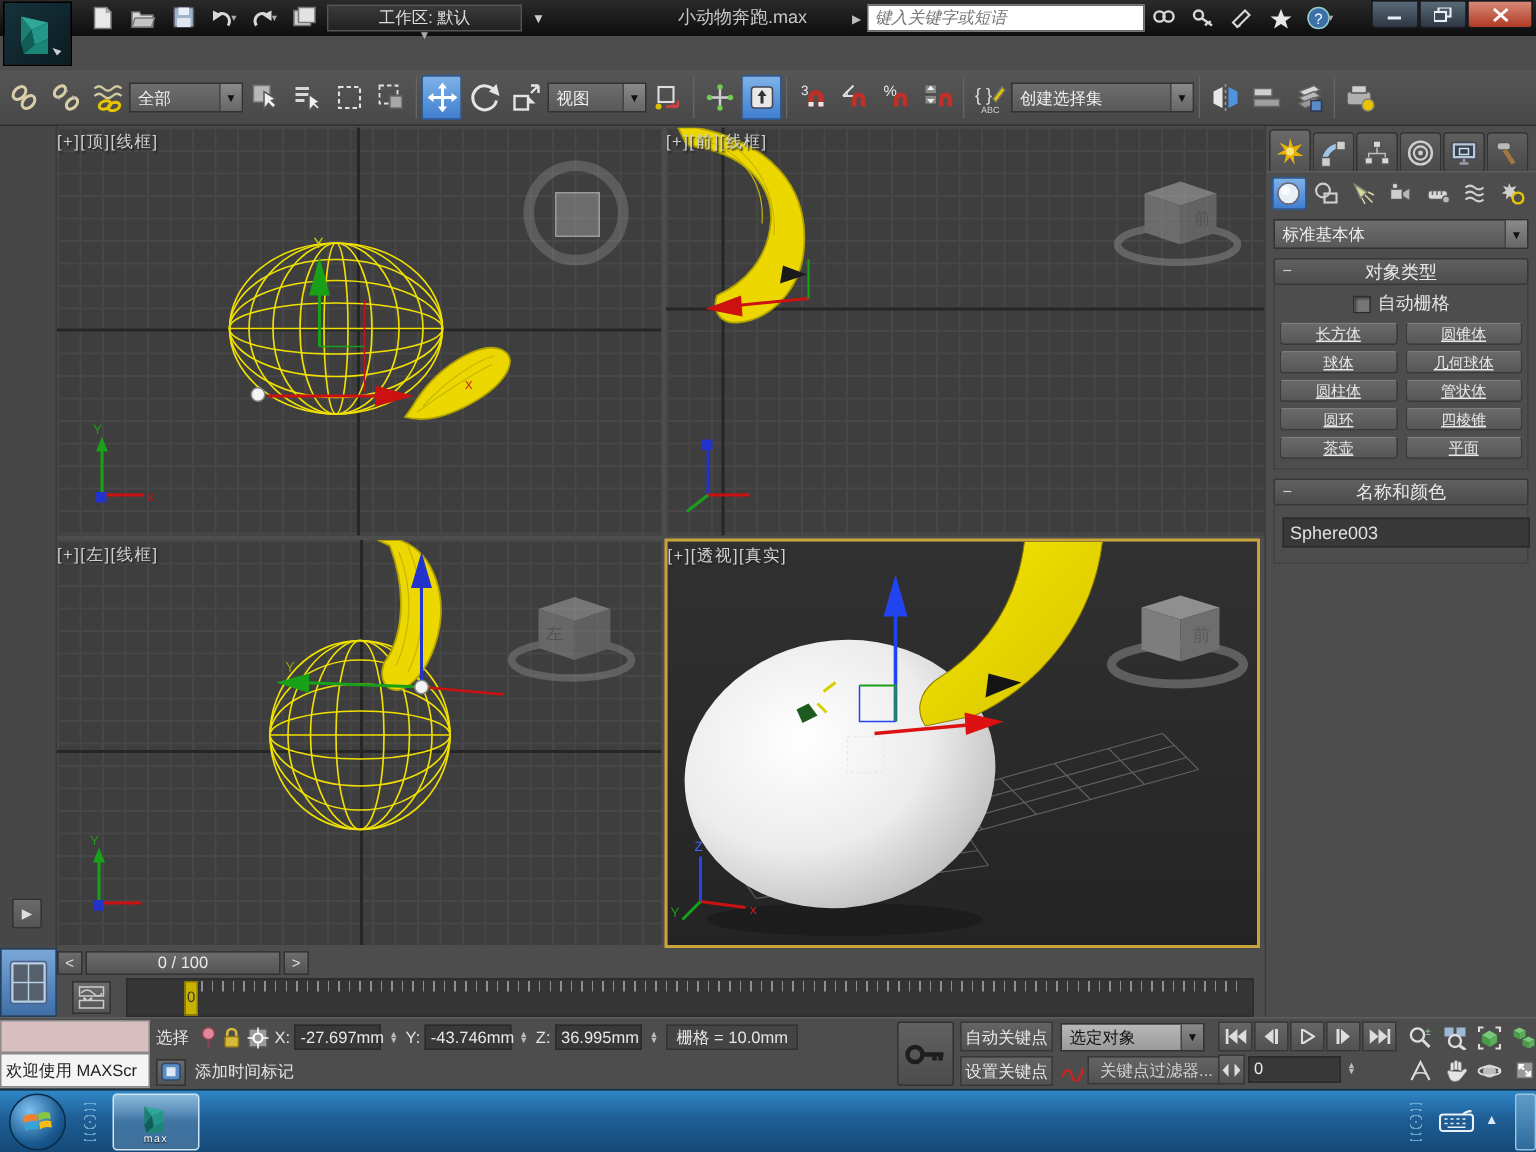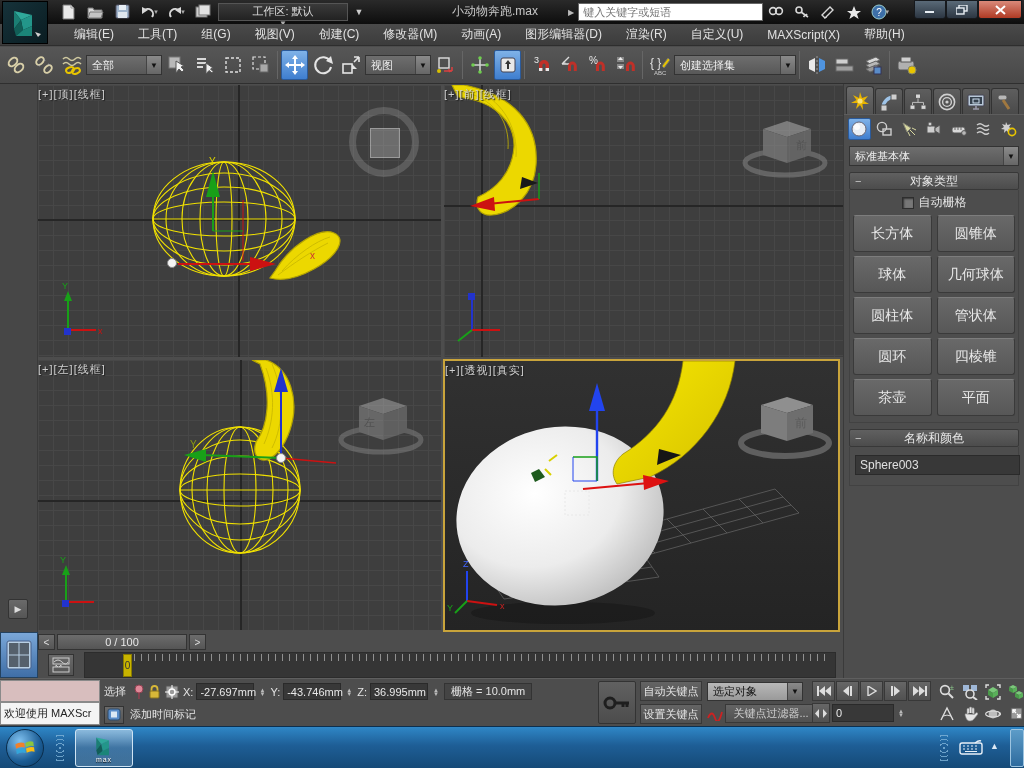--- a/index.html
+++ b/index.html
@@ -17,21 +17,21 @@
   .qat { position:absolute; left:56px; top:1px; display:flex; align-items:center; gap:3px; }
   .qbtn { width:24px; height:21px; display:flex; align-items:center; justify-content:center; border-radius:2px; }
   .flyout { color:#aaa; font-size:7px; margin-left:-2px; }
   .ws-dd { width:130px; height:18px; background:linear-gradient(#3a3a3a,#222);
     border:1px solid #555; color:#ddd; font-size:11px; display:flex; align-items:center;
     padding:0 5px; justify-content:space-between;flex-direction:column; }
   .title-text { position:absolute; left:330px; width:330px; top:3px; text-align:center;
     color:#c8c8c8; font-size:12px; }
   .search-wrap { position:absolute; left:568px; top:2px; display:flex; align-items:center; }
   .search-input { width:185px; height:18px; background:#fff; border:1px solid #666;
-    font-size:11px; color:#555; padding:0 4px; }
+    font-size:11px; font-style:italic; color:#555; padding:0 4px; }
   .tb-ico { width:26px; height:20px; display:flex; align-items:center; justify-content:center; }
   .winbtns { position:absolute; right:2px; top:0; display:flex; }
   .winbtn { width:32px; height:19px; display:flex; align-items:center; justify-content:center;
     background:linear-gradient(#5a6a78,#2c3642); border:1px solid #16191d; border-radius:0 0 3px 3px; }
   .winbtn.close { width:44px; background:linear-gradient(#d98a7a,#b03a24); }
 
   
   .menubar { position:absolute; left:0; top:24px; width:1024px; height:22px;
     background:linear-gradient(#4a4a4a,#3c3c3c); border-bottom:1px solid #2e2e2e;
     display:flex; align-items:center; padding-left:62px; }
@@ -91,23 +91,23 @@
     color:#e8e8e8; font-size:12px; display:flex; align-items:center; position:relative;
     justify-content:center; border-radius:2px; }
   .ro-head .minus { position:absolute; left:5px; font-size:11px; color:#ccc; }
   .ro-body { border:1px solid #424242; border-top:none; padding:4px 3px 6px 3px;
     background:#4d4d4d; }
   .autogrid { display:flex; align-items:center; justify-content:center; gap:5px;
     color:#e4e4e4; font-size:12px; margin-bottom:4px; }
   .chk { width:12px; height:12px; background:#777; border:1px solid #2e2e2e;
     box-shadow:inset 1px 1px 2px #333; }
   .btn-grid { display:grid; grid-template-columns:1fr 1fr; gap:4px 5px; }
-  .pbtn { height:37px; background:linear-gradient(#696969,#575757); border:1px solid #3a3a3a;
-    border-top-color:#7d7d7d; color:#e8e8e8; font-size:14px; border-radius:3px;
-    display:flex; align-items:center; justify-content:center; white-space:nowrap; }
+  .pbtn { height:15px; background:linear-gradient(#696969,#575757); border:1px solid #3a3a3a;
+    border-top-color:#7d7d7d; color:#e8e8e8; font-size:10px; border-radius:3px;
+    display:flex; align-items:center; justify-content:center; white-space:nowrap;text-decoration:underline; }
   .namebox { display:flex; align-items:center; gap:4px; padding:4px 2px; }
   .name-input { flex:1; height:20px; background:#383838; border:1px solid #2a2a2a;
     color:#e0e0e0; font-size:12px; padding:0 4px; }
 
   
   .timeslider-row { position:absolute; left:38px; top:632px; width:805px; height:20px;
     background:#4d4d4d; display:flex; align-items:center; gap:2px; }
   .ts-btn { width:17px; height:16px; background:linear-gradient(#6c6c6c,#555);
     border:1px solid #333; color:#ddd; font-size:10px; display:flex; align-items:center;
     justify-content:center; }
@@ -309,34 +309,20 @@
           </svg>
       </div>
       <div class="winbtn close">
         <svg width="11" height="10" viewBox="0 0 11 10">
             <path d="M1 1 L10 9 M10 1 L1 9" stroke="#fff" stroke-width="2"></path>
           </svg>
       </div>
     </div>
   </div>
 
-  <div class="menubar">
-    <div class="menu-item">编辑(E)</div>
-    <div class="menu-item">工具(T)</div>
-    <div class="menu-item">组(G)</div>
-    <div class="menu-item">视图(V)</div>
-    <div class="menu-item">创建(C)</div>
-    <div class="menu-item">修改器(M)</div>
-    <div class="menu-item">动画(A)</div>
-    <div class="menu-item">图形编辑器(D)</div>
-    <div class="menu-item">渲染(R)</div>
-    <div class="menu-item">自定义(U)</div>
-    <div class="menu-item">MAXScript(X)</div>
-    <div class="menu-item">帮助(H)</div>
-  </div>
 
   <div class="toolbar">
     <div class="tb">
       <svg width="20" height="20" viewBox="0 0 20 20">
           <ellipse cx="7" cy="7" rx="5" ry="3.4" transform="rotate(-45 7 7)" fill="none" stroke="#d8cfa8" stroke-width="2"></ellipse>
           <ellipse cx="13" cy="13" rx="5" ry="3.4" transform="rotate(-45 13 13)" fill="none" stroke="#d8cfa8" stroke-width="2"></ellipse>
         </svg>
     </div>
     <div class="tb">
       <svg width="20" height="20" viewBox="0 0 20 20">

